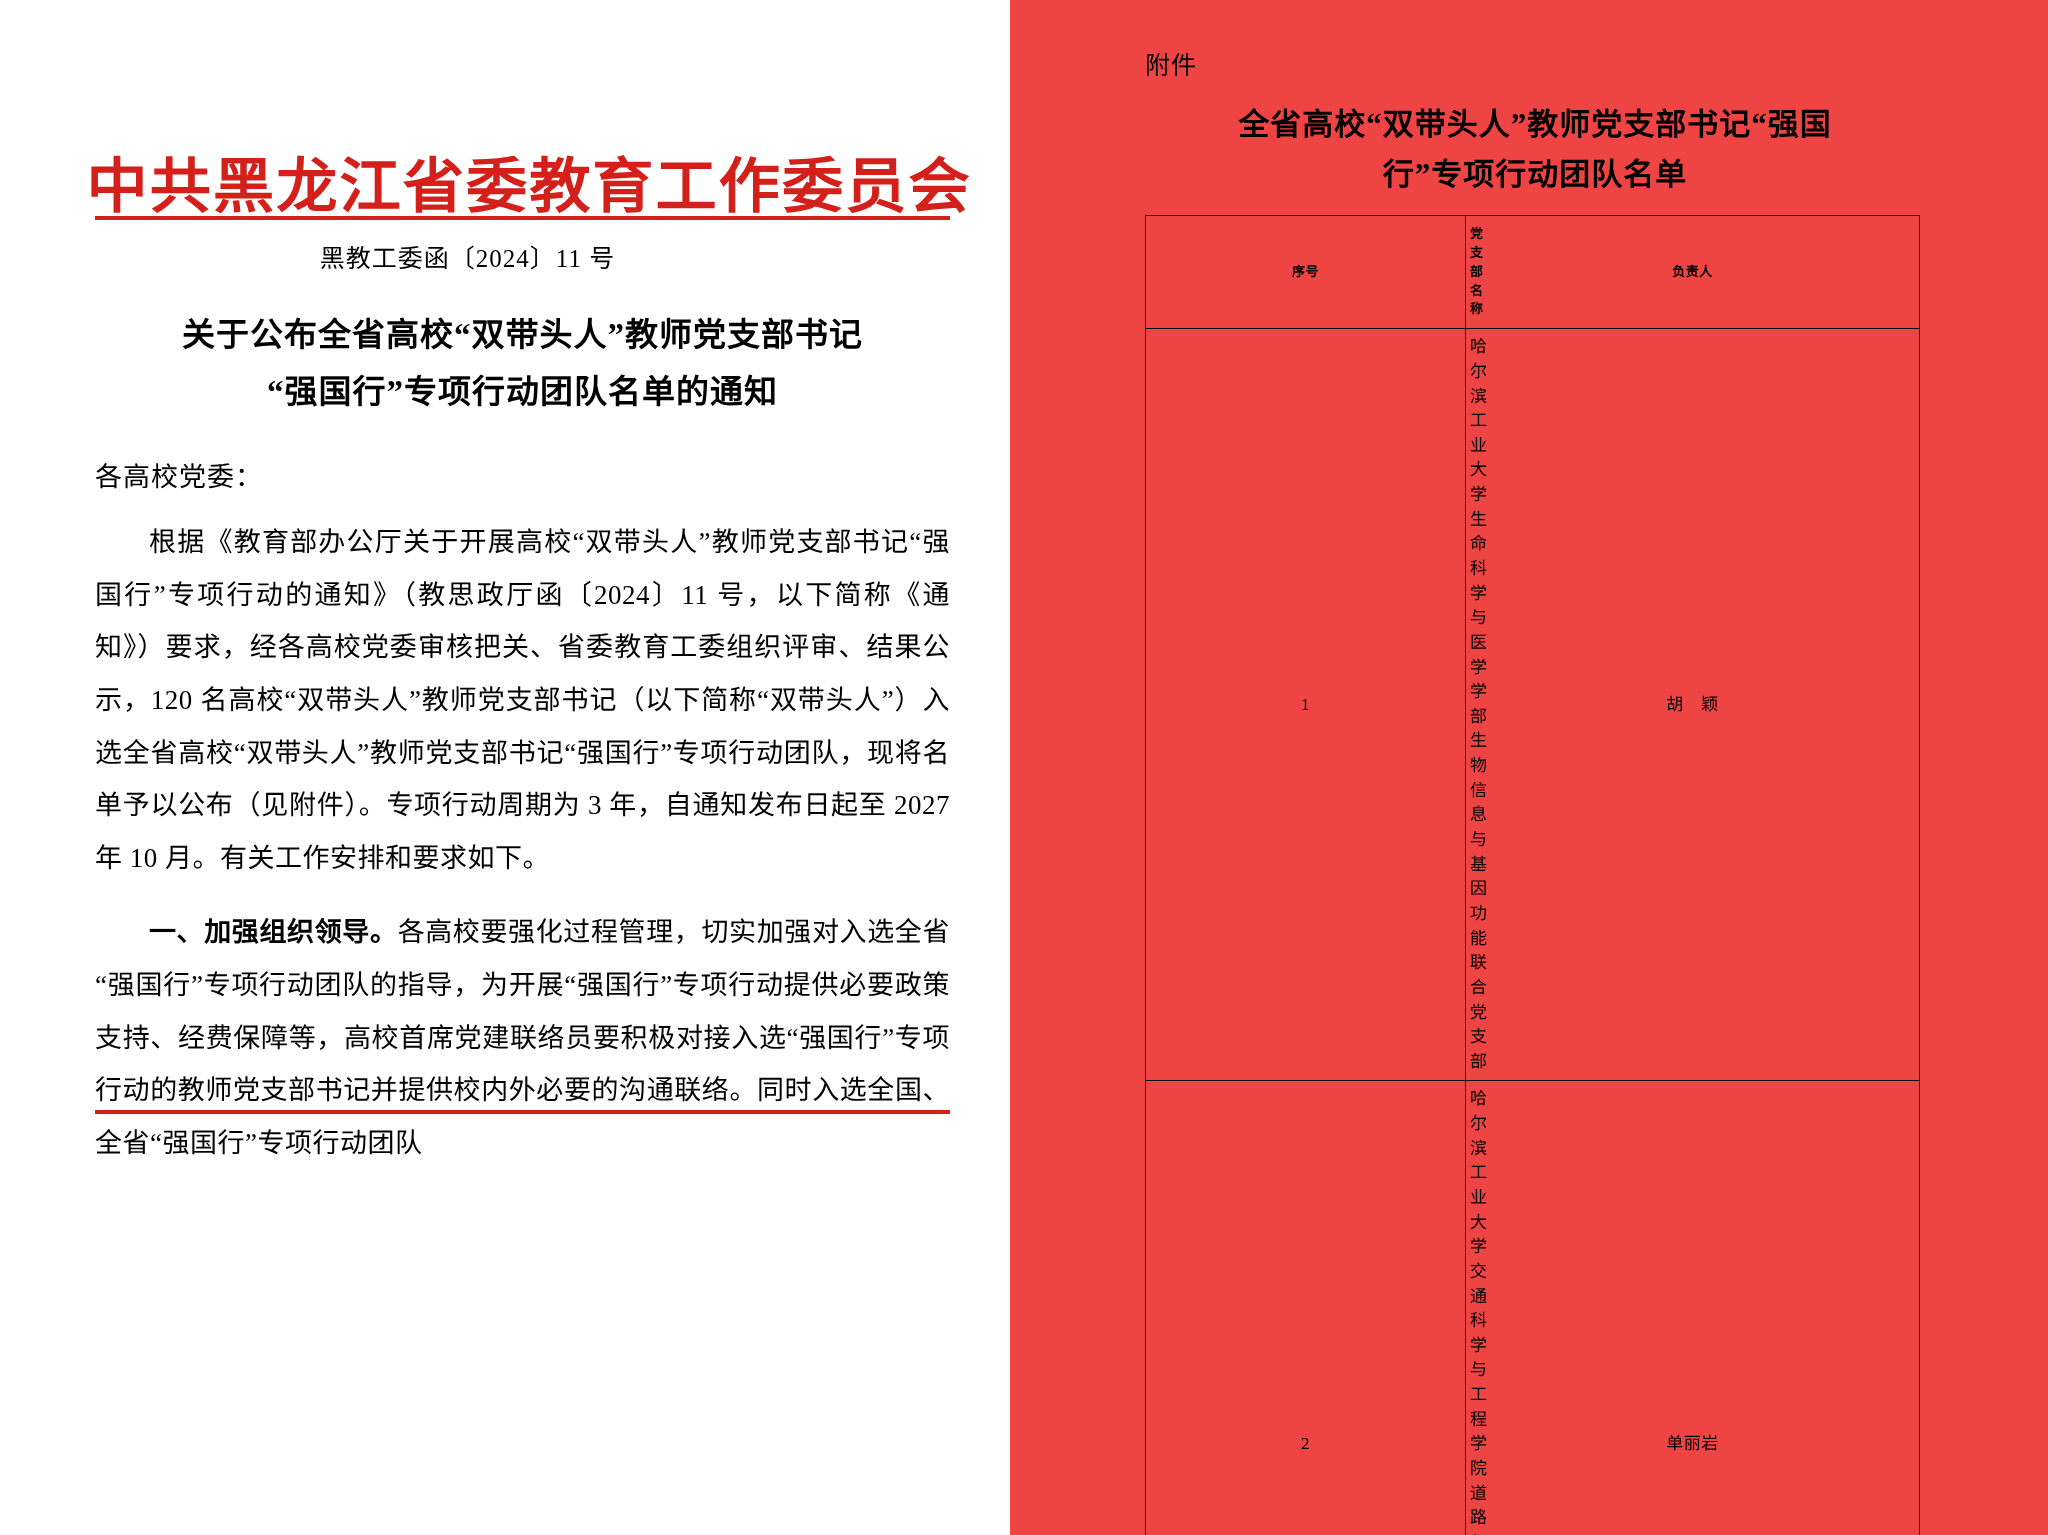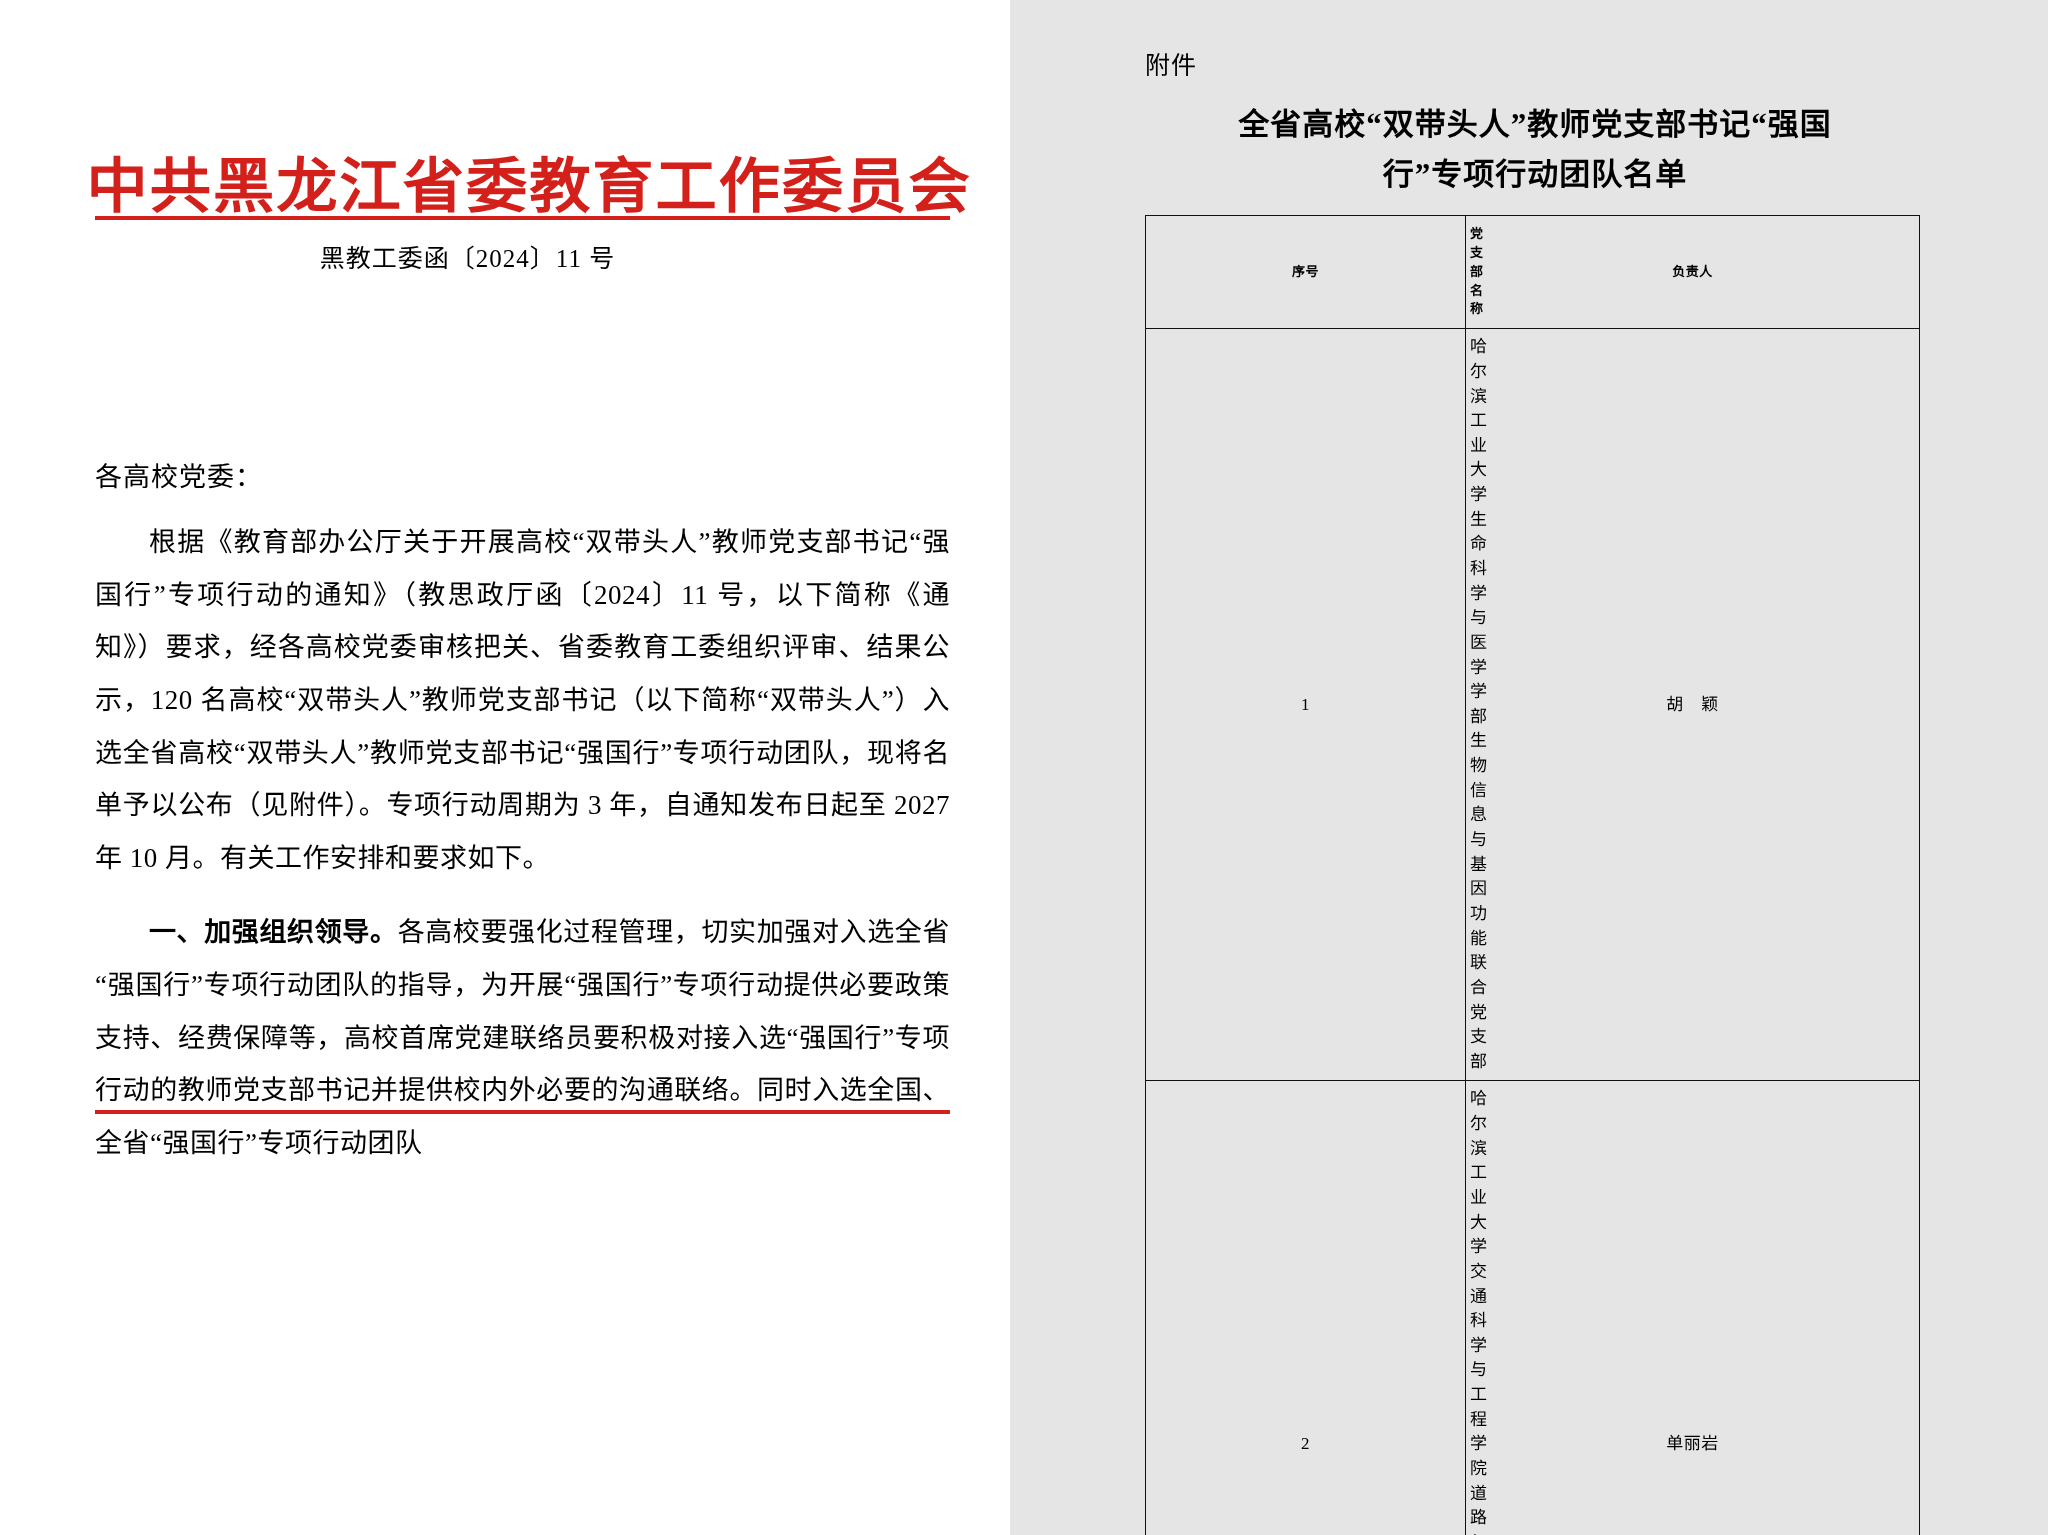--- a/index.html
+++ b/index.html
@@ -92,21 +92,21 @@
     background: #d4201a;
   }
 
   
   .right-page {
     position: absolute;
     left: 1010px;
     top: 0;
     width: 1038px;
     height: 1535px;
-    background: #e5e5e5;
+    background: #ef4444;
     box-sizing: border-box;
   }
   .attach-label {
     position: absolute;
     left: 135px;
     top: 45px;
     font-size: 25px;
     letter-spacing: 1px;
   }
   .attach-title {
@@ -160,20 +160,24 @@
   <div class="left-inner">
     <div class="doc-org-title">中共黑龙江省委教育工作委员会</div>
   </div>
 
   <div class="red-rule-top"></div>
 
   <div style="position:absolute;left:95px;top:238px;width:855px;">
     <div class="doc-number" style="margin-top:0;">黑教工委函〔2024〕11 号</div>
   </div>
 
+  <div style="position:absolute;left:95px;top:310px;width:855px;">
+    <div class="doc-title" style="margin-top:0;">关于公布全省高校“双带头人”教师党支部书记</div>
+    <div class="doc-title" style="margin-top:6px;">“强国行”专项行动团队名单的通知</div>
+  </div>
 
   <div style="position:absolute;left:95px;top:455px;width:855px;">
     <div class="doc-salutation" style="margin-top:0;">各高校党委：</div>
     <div class="doc-para">根据《教育部办公厅关于开展高校“双带头人”教师党支部书记“强国行”专项行动的通知》（教思政厅函〔2024〕11 号，以下简称《通知》）要求，经各高校党委审核把关、省委教育工委组织评审、结果公示，120 名高校“双带头人”教师党支部书记（以下简称“双带头人”）入选全省高校“双带头人”教师党支部书记“强国行”专项行动团队，现将名单予以公布（见附件）。专项行动周期为 3 年，自通知发布日起至 2027 年 10 月。有关工作安排和要求如下。</div>
     <div class="doc-para">
       <b>一、加强组织领导。</b><span>各高校要强化过程管理，切实加强对入选全省“强国行”专项行动团队的指导，为开展“强国行”专项行动提供必要政策支持、经费保障等，高校首席党建联络员要积极对接入选“强国行”专项行动的教师党支部书记并提供校内外必要的沟通联络。同时入选全国、全省“强国行”专项行动团队</span>
     </div>
   </div>
 
   <div class="red-rule"></div>

